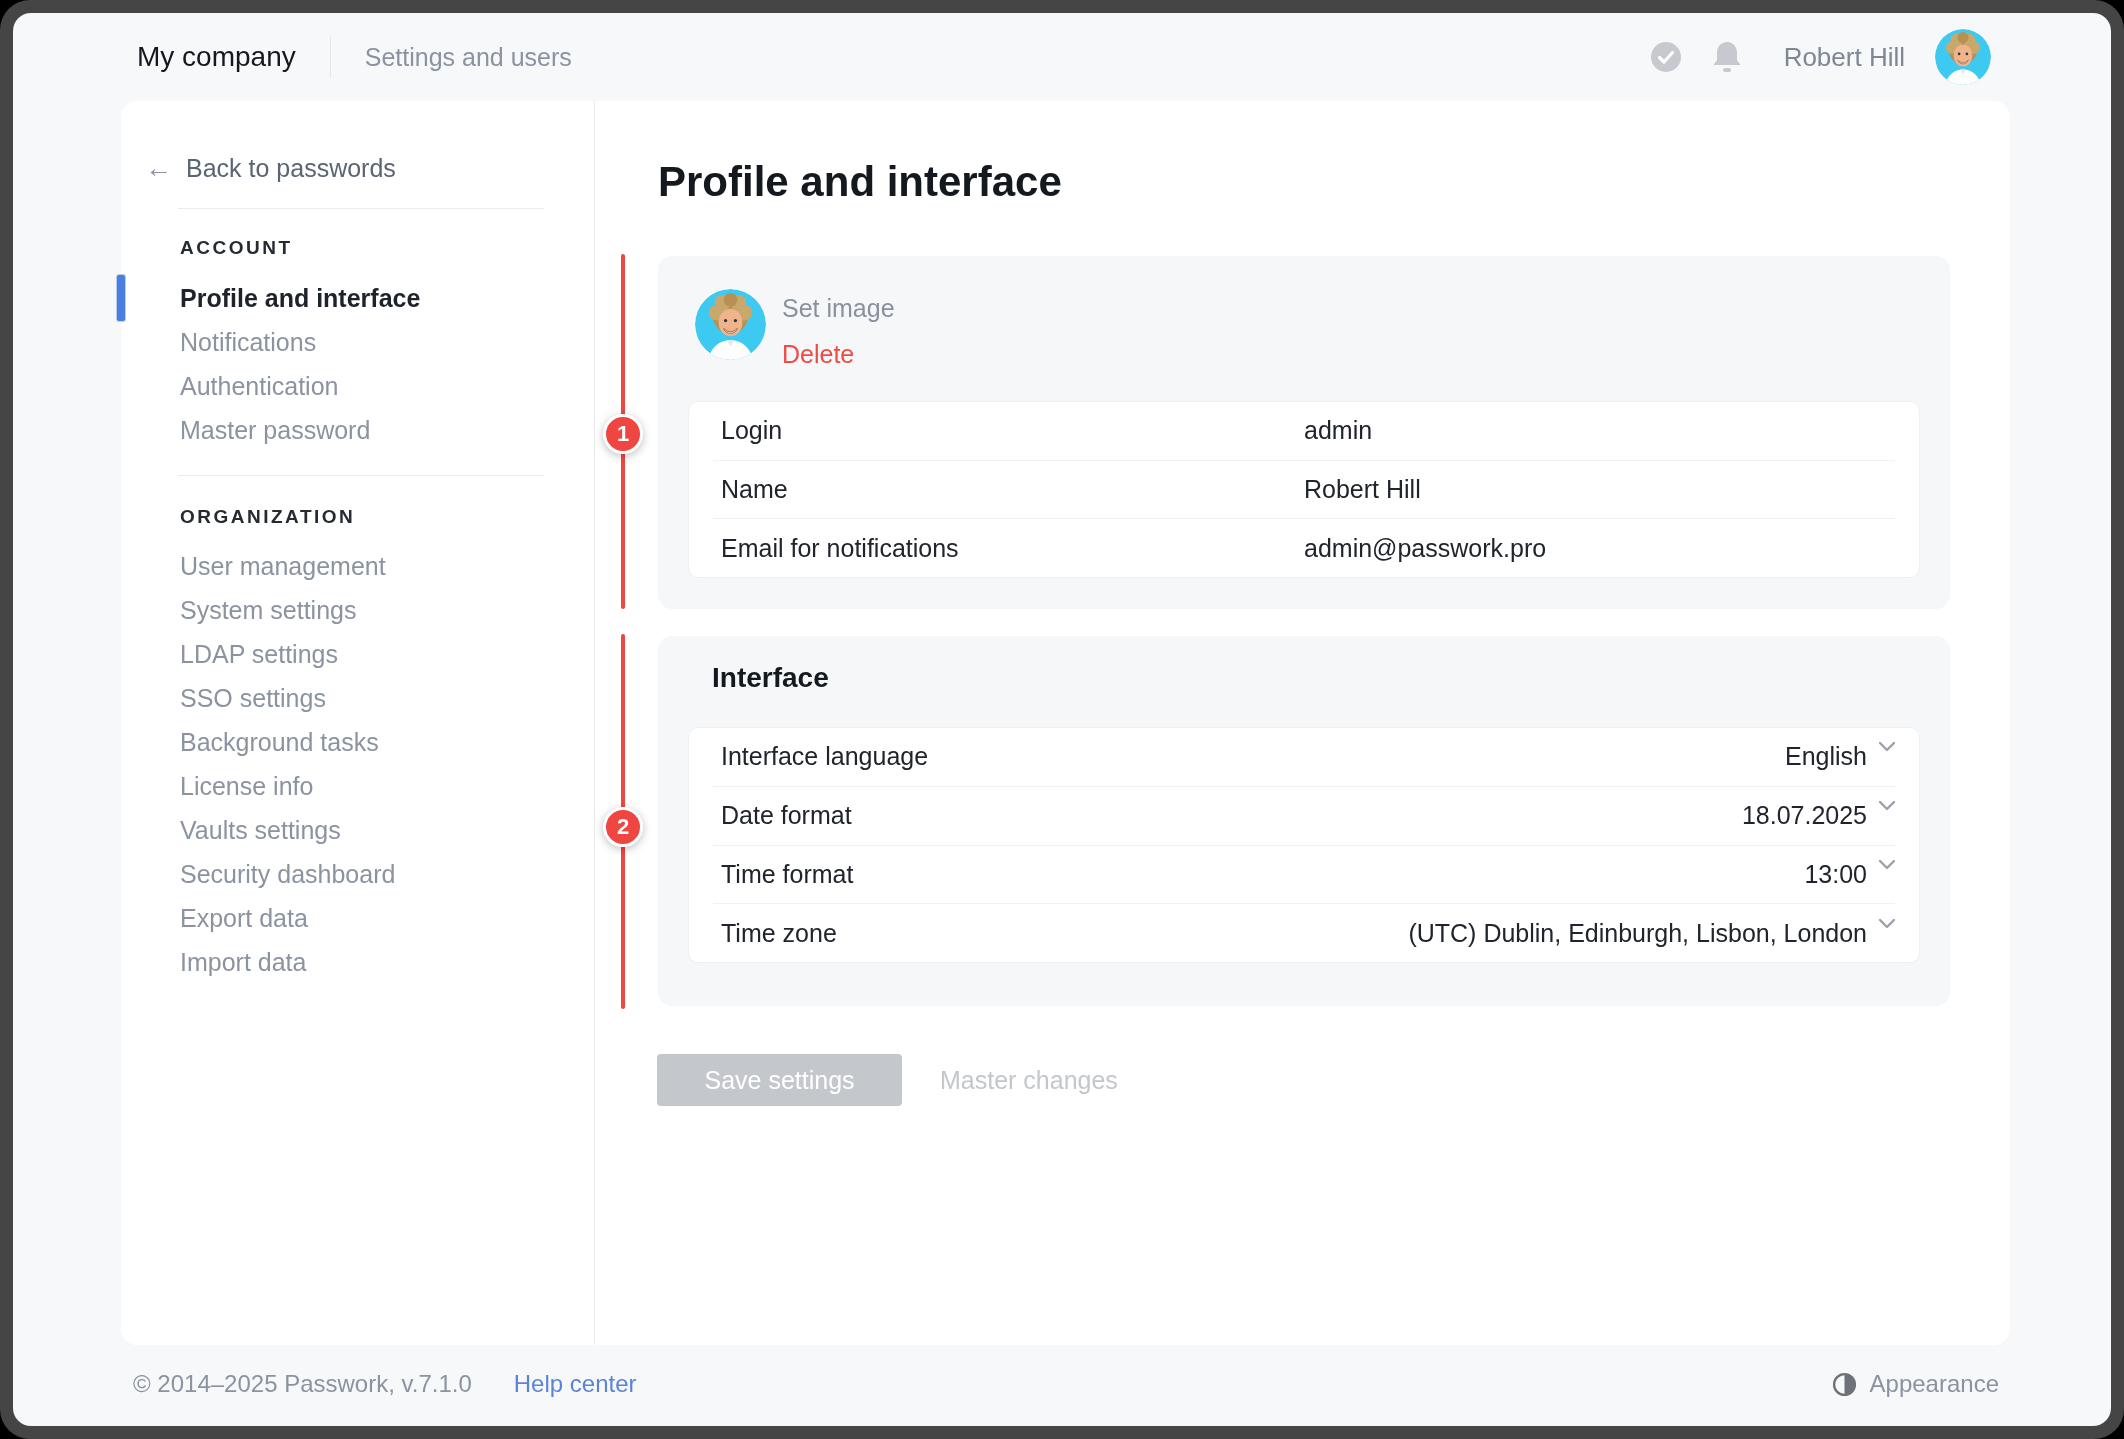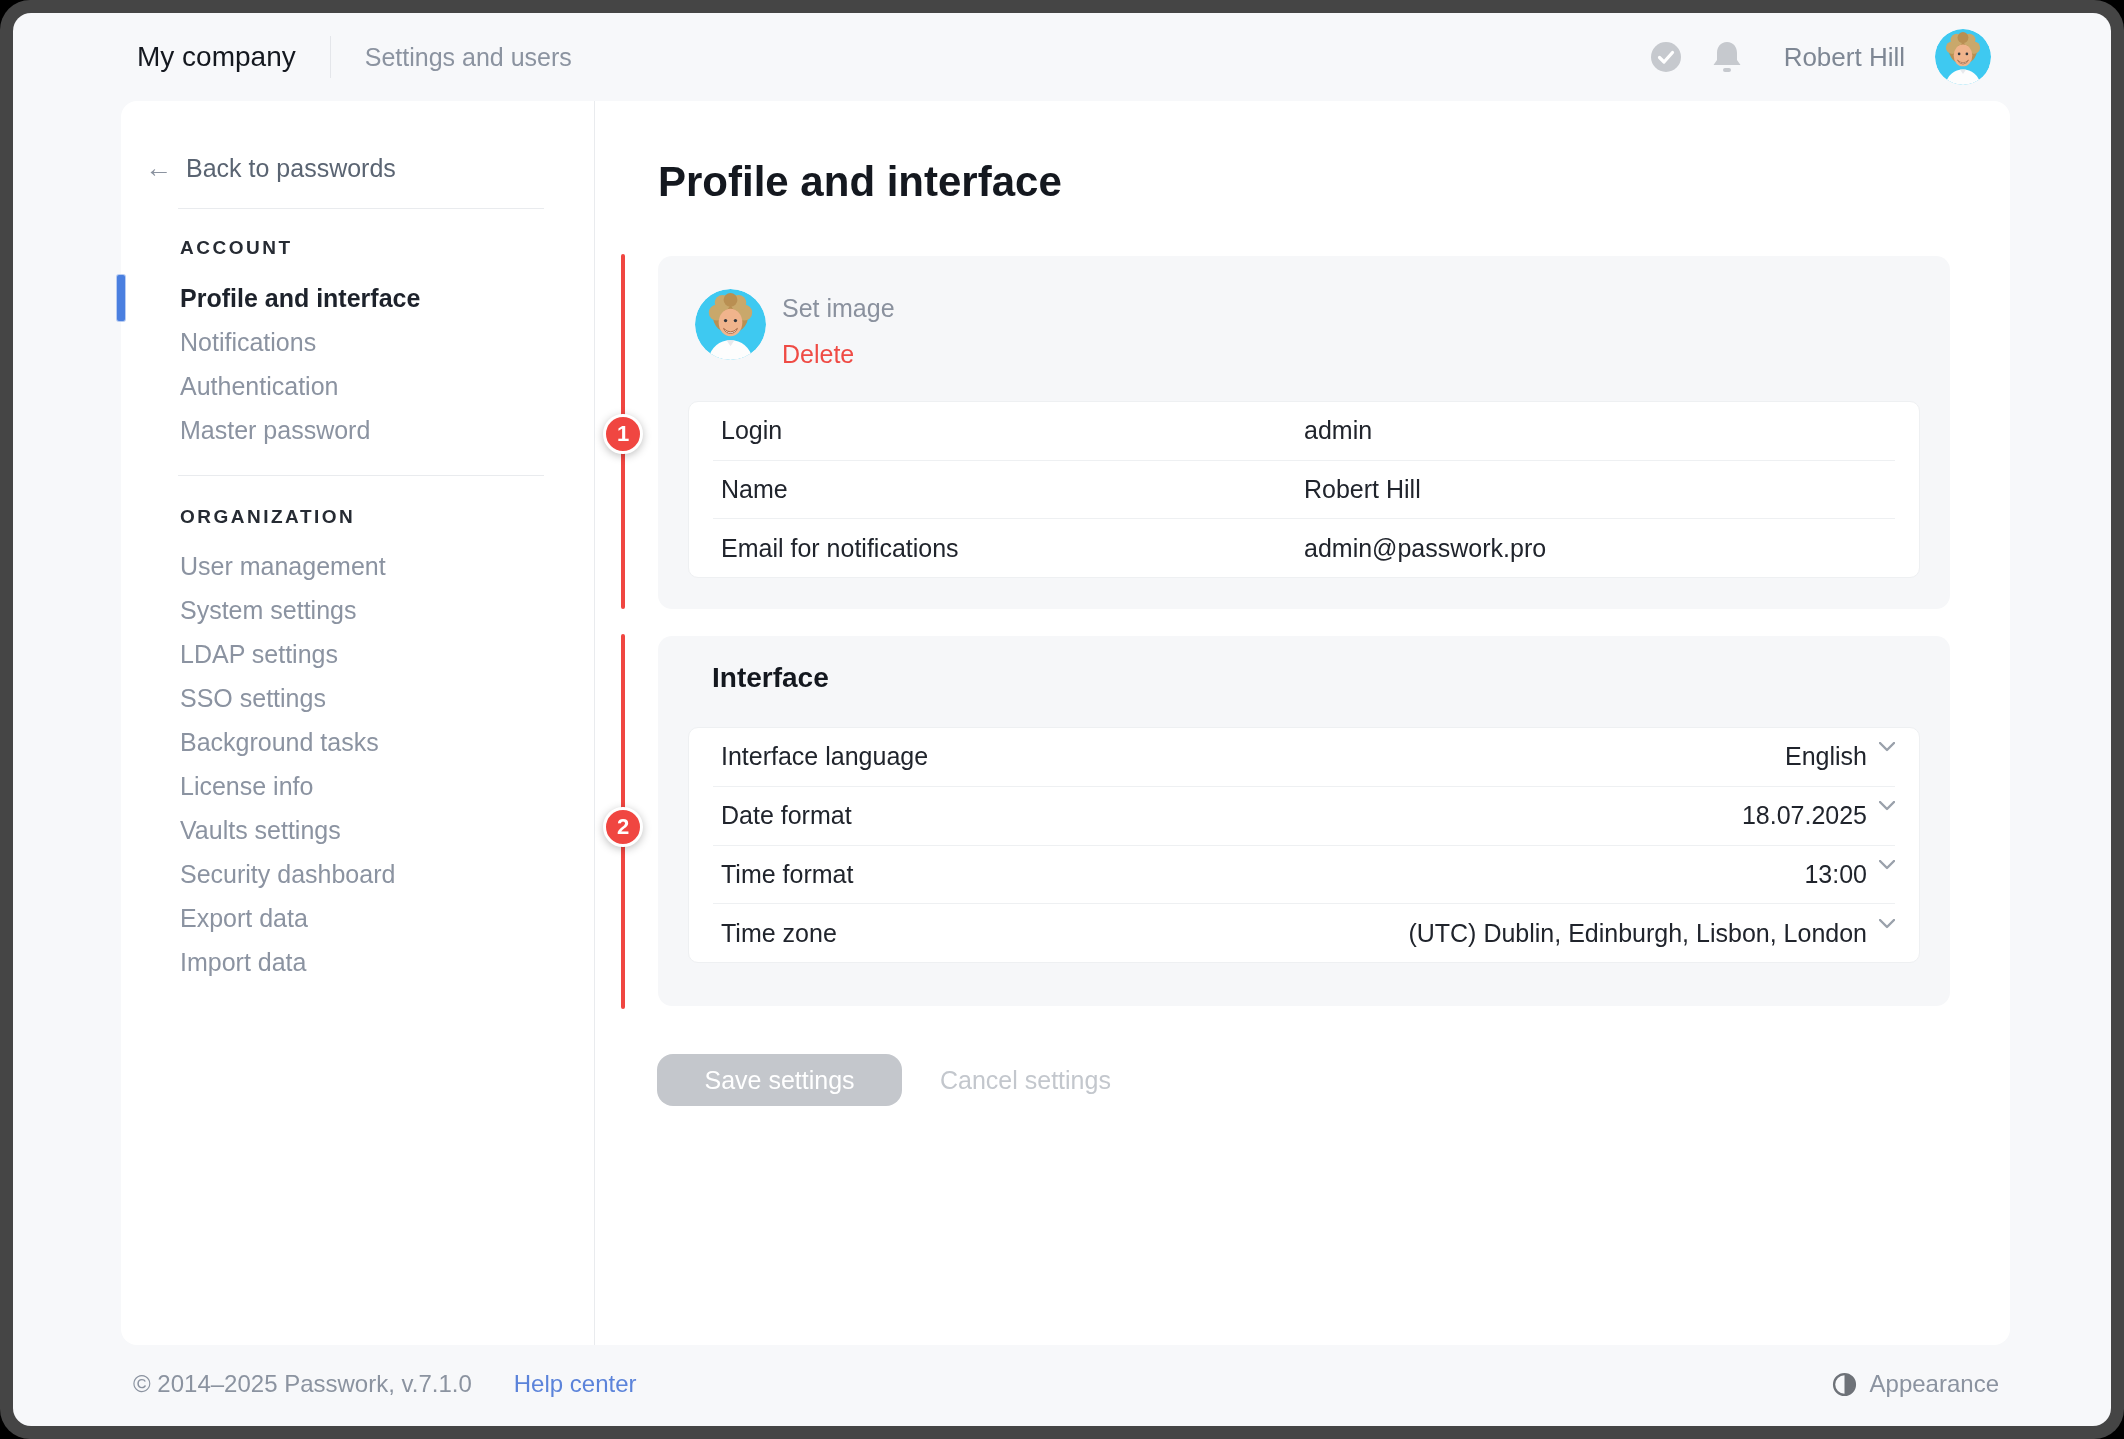--- a/index.html
+++ b/index.html
@@ -121,21 +121,21 @@
     display: flex; cursor: pointer;
   }
   .row-select .val { font-size: 25px; color: #20242c; }
   .row-select svg { margin-left: 12px; }
   .card-heading { position: absolute; left: 54px; top: 26px; font-size: 28px; font-weight: 700; color: #14181f; }
 
   .actions { position: absolute; left: 62px; top: 953px; display: flex; align-items: center; }
   .btn-save {
     width: 245px; height: 52px;
     background: #c4c7cc; color: #fff;
-    border: 0; border-radius: 16px;
+    border: 0; border-radius: 4px;
     font-size: 25px; font-family: inherit; cursor: pointer;
   }
   .btn-cancel {
     margin-left: 38px; background: none; border: 0;
     font-size: 25px; color: #c3c7cd; font-family: inherit; cursor: pointer;
   }
 
   
   .ann-line { position: absolute; width: 4px; background: #f04641; border-radius: 2px; }
   .ann-line-1 { left: 26px; top: 153px; height: 355px; }
@@ -317,21 +317,21 @@
                 <svg width="16" height="10" viewBox="0 0 16 10">
                     <use href="#chevron-down"></use>
                   </svg>
               </span>
             </div>
           </div>
         </div>
 
         <div class="actions">
           <button class="btn-save">Save settings</button>
-          <button class="btn-cancel">Cancel settings</button>
+          <button class="btn-cancel">Master changes</button>
         </div>
 
         <div class="ann-line ann-line-1"></div>
         <div class="ann-badge ann-badge-1">1</div>
         <div class="ann-line ann-line-2"></div>
         <div class="ann-badge ann-badge-2">2</div>
       </section>
     </div>
 
     <footer class="footer">

